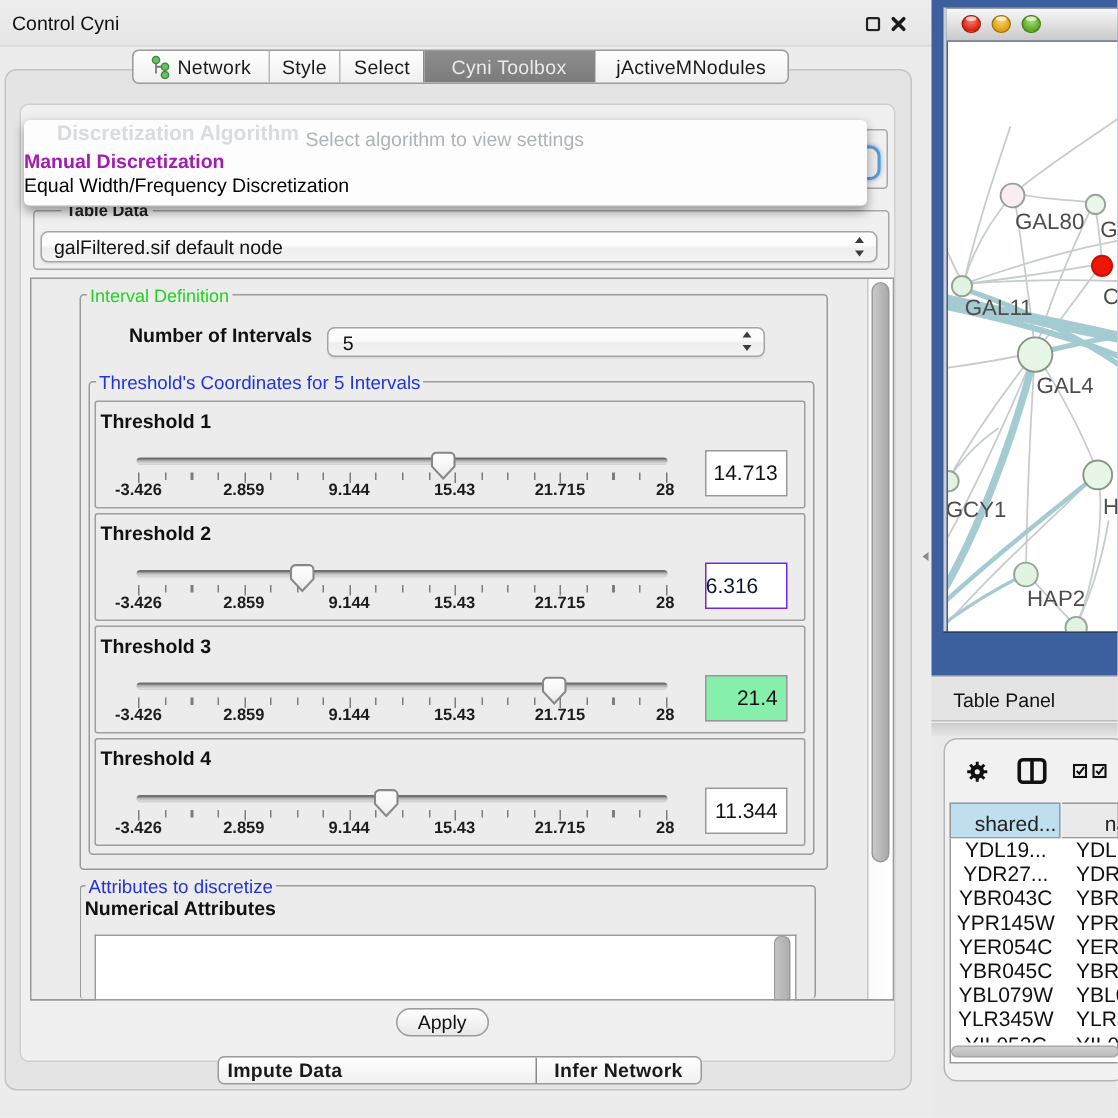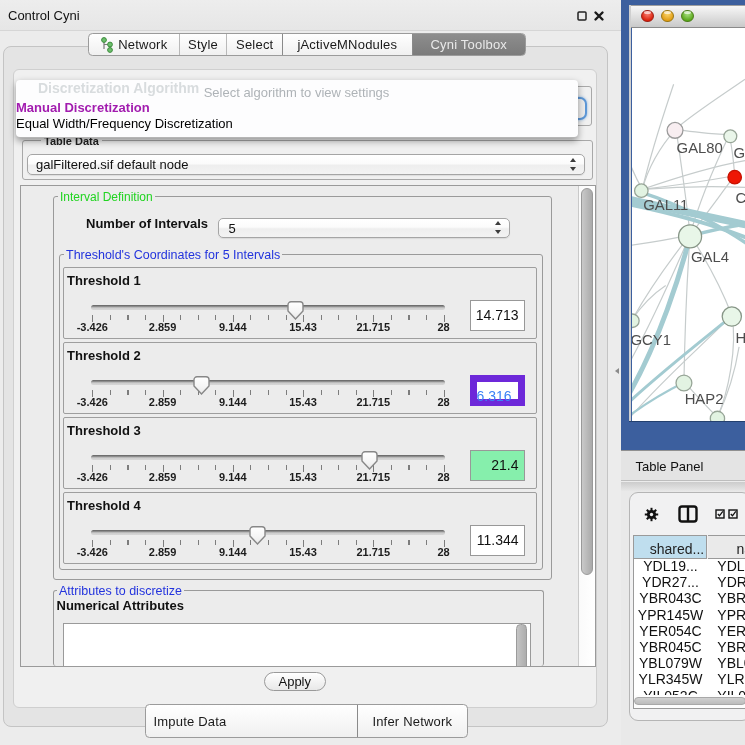--- a/index.html
+++ b/index.html
@@ -20,22 +20,22 @@
 <div class="a" style="left:13px;top:69px;width:584px;height:639px;background:#f0f0f0;border:1px solid #cfcfcf;border-radius:6px;box-sizing:border-box;"></div>
 <div class="a" style="left:88px;top:33px;width:438px;height:22.5px;border:1px solid #9b9b9b;border-radius:4.5px;background:linear-gradient(#ffffff,#f0f0f0);box-sizing:border-box;overflow:hidden;display:flex;">
 <div style="width:90px;height:100%;display:flex;align-items:center;justify-content:center;color:#1a1a1a;font-size:13px;letter-spacing:0.2px;box-sizing:border-box;"><svg width="14" height="17" viewBox="0 0 14 17" style="margin-right:4px">
         <path d="M4 4 V13 M4 8.5 H10 M10 8.5 V13" stroke="#7a7a7a" stroke-width="1.2" fill="none"></path>
         <circle cx="4" cy="4" r="2.4" fill="#6cbf6c" stroke="#3d8b3d"></circle>
         <circle cx="10" cy="8.5" r="2.4" fill="#6cbf6c" stroke="#3d8b3d"></circle>
         <circle cx="10" cy="14" r="2.4" fill="#6cbf6c" stroke="#3d8b3d"></circle>
       </svg>Network</div>
 <div style="width:48px;height:100%;border-left:1px solid #b9b9b9;display:flex;align-items:center;justify-content:center;color:#1a1a1a;font-size:13px;letter-spacing:0.2px;box-sizing:border-box;">Style</div>
 <div style="width:56px;height:100%;border-left:1px solid #b9b9b9;display:flex;align-items:center;justify-content:center;color:#1a1a1a;font-size:13px;letter-spacing:0.2px;box-sizing:border-box;">Select</div>
+<div style="width:114px;height:100%;background:linear-gradient(#8d8d8d,#7b7b7b);border-left:1px solid #8a8a8a;display:flex;align-items:center;justify-content:center;color:#e9e9e9;font-size:13px;letter-spacing:0.2px;box-sizing:border-box;">Cyni Toolbox</div>
 <div style="width:130px;height:100%;border-left:1px solid #8a8a8a;display:flex;align-items:center;justify-content:center;color:#1a1a1a;font-size:13px;letter-spacing:0.2px;box-sizing:border-box;">jActiveMNodules</div>
-<div style="width:114px;height:100%;background:linear-gradient(#8d8d8d,#7b7b7b);border-left:1px solid #8a8a8a;display:flex;align-items:center;justify-content:center;color:#e9e9e9;font-size:13px;letter-spacing:0.2px;box-sizing:border-box;">Cyni Toolbox</div>
 </div>
 <div class="a" style="left:22px;top:86px;width:570px;height:40px;border:1px solid #a8a8a8;border-radius:3px;box-sizing:border-box;"></div>
 <div class="a" style="left:556px;top:97px;width:31px;height:23px;background:#ececec;border:2.8px solid #5d97d6;border-radius:7px;box-sizing:border-box;box-shadow:0 0 3px #86b2e0;"></div>
 <div class="a" style="left:22px;top:139.5px;width:570.5px;height:40px;border:1px solid #a8a8a8;border-radius:3px;box-sizing:border-box;"></div>
 <div class="txt" style="left:41px;top:136px;font-size:11px;font-weight:bold;color:#222;background:#f0f0f0;padding:0 3px;">Table Data</div>
 <div class="a" style="left:27px;top:154px;width:557.5px;height:21px;border:1px solid #a5a5a5;border-radius:5px;background:linear-gradient(#ffffff 0%,#fbfbfb 45%,#eeeeee 55%,#f3f3f3 100%);box-sizing:border-box;box-shadow:0 1px 1px rgba(0,0,0,0.08);"></div>
 <div class="txt" style="left:36px;top:158.4px;font-size:13px;color:#111;">galFiltered.sif default node</div>
 <div class="a" style="left:569.8px;top:157.7px;width:0;height:0;border-left:3.6px solid transparent;border-right:3.6px solid transparent;border-bottom:4.6px solid #3c3c3c;"></div>
 <div class="a" style="left:569.8px;top:166.7px;width:0;height:0;border-left:3.6px solid transparent;border-right:3.6px solid transparent;border-top:4.6px solid #3c3c3c;"></div>
 <div class="a" style="left:15.5px;top:79.8px;width:562px;height:57px;background:#fdfdfe;border-radius:4px;box-shadow:0 3px 7px rgba(0,0,0,0.38);border-bottom:1px solid #b5b5b5;"></div>
@@ -129,21 +129,21 @@
 <svg class="a" style="left:192.6713294724114px;top:376px" width="17" height="19" viewBox="0 0 17 19">
     <defs>
       <linearGradient id="tg" x1="0" y1="0" x2="0" y2="1">
         <stop offset="0" stop-color="#ffffff"></stop>
         <stop offset="0.6" stop-color="#f4f4f4"></stop>
         <stop offset="1" stop-color="#e8e8e8"></stop>
       </linearGradient>
     </defs>
     <path d="M4 0.75 h9 a3 3 0 0 1 3 3 v6.2 L8.5 18 L1 9.95 v-6.2 a3 3 0 0 1 3 -3 z" fill="url(#tg)" stroke="#878787" stroke-width="1.4"></path>
   </svg>
-<div class="a" style="left:469.5px;top:375px;width:55px;height:31px;border:7px solid #6d28d9;background:#fff;box-sizing:border-box;font-size:14px;color:#3b82f6;text-align:right;line-height:29px;padding-right:21px;">6.316</div>
+<div class="a" style="left:469.5px;top:375px;width:55px;height:31px;border:1px solid #6d28d9;background:#fff;box-sizing:border-box;font-size:14px;color:#0f172a;text-align:right;line-height:29px;padding-right:21px;">6.316</div>
 <div class="a" style="left:63px;top:417px;width:474px;height:71.5px;border:1px solid #9e9e9e;border-radius:2px;box-sizing:border-box;"></div>
 <div class="txt" style="left:67px;top:423.7px;font-size:13px;font-weight:bold;color:#111;">Threshold 3</div>
 <div class="a" style="left:90.8px;top:454.5px;width:354.2px;height:5.5px;border-radius:3px;background:linear-gradient(#6e6e6e 0 18%,#b5b5b5 45%,#dadada 80%,#cfcfcf);box-sizing:border-box;"></div>
 <div class="a" style="left:92.3px;top:465.3px;width:1.2px;height:6.5px;background:#7d7d7d;"></div>
 <div class="a" style="left:109.9px;top:465.3px;width:1.2px;height:5px;background:#7d7d7d;"></div>
 <div class="a" style="left:127.4px;top:465.3px;width:1.2px;height:5px;background:#7d7d7d;"></div>
 <div class="a" style="left:145.0px;top:465.3px;width:1.2px;height:5px;background:#7d7d7d;"></div>
 <div class="a" style="left:162.5px;top:465.3px;width:1.2px;height:6.5px;background:#7d7d7d;"></div>
 <div class="a" style="left:180.1px;top:465.3px;width:1.2px;height:5px;background:#7d7d7d;"></div>
 <div class="a" style="left:197.7px;top:465.3px;width:1.2px;height:5px;background:#7d7d7d;"></div>
@@ -220,21 +220,21 @@
   </svg>
 <div class="a" style="left:469.5px;top:525px;width:55px;height:31px;border:1px solid #989898;background:#fff;box-sizing:border-box;font-size:14px;color:#111;text-align:right;line-height:29px;padding-right:5px;">11.344</div>
 <div class="a" style="left:52.5px;top:590px;width:491px;height:76px;border:1px solid #9a9a9a;border-radius:3px;box-sizing:border-box;border-bottom:none;"></div>
 <div class="txt" style="left:57px;top:585px;font-size:12.5px;color:#2233dd;background:#ececec;padding:0 2px;">Attributes to discretize</div>
 <div class="txt" style="left:56.5px;top:599.2px;font-size:13px;font-weight:bold;color:#111;">Numerical Attributes</div>
 <div class="a" style="left:62.8px;top:622.8px;width:468.5px;height:44.2px;border:1px solid #9a9a9a;border-bottom:none;background:#fff;box-sizing:border-box;overflow:hidden;">
     <div style="position:absolute;right:3.5px;top:0.5px;width:9px;height:60px;background:linear-gradient(to right,#c5c5c5,#adadad);border:1px solid #9b9b9b;border-radius:4.5px;"></div>
   </div>
 <div class="a" style="left:19.5px;top:666px;width:576px;height:1px;background:#9a9a9a;"></div>
 <div class="a" style="left:264px;top:671.5px;width:61.5px;height:19.5px;border:1px solid #9a9a9a;border-radius:10px;background:linear-gradient(#ffffff,#e8e8e8);box-sizing:border-box;text-align:center;font-size:13px;color:#111;line-height:18px;">Apply</div>
-<div class="a" style="left:144.5px;top:704px;width:323.5px;height:34px;border:1px solid #9b9b9b;border-radius:4.5px;background:linear-gradient(#ffffff,#f0f0f0);box-sizing:border-box;overflow:hidden;display:flex;">
+<div class="a" style="left:144.5px;top:704px;width:323.5px;height:19px;border:1px solid #9b9b9b;border-radius:4.5px;background:linear-gradient(#ffffff,#f0f0f0);box-sizing:border-box;overflow:hidden;display:flex;font-weight:bold;">
 <div style="width:89.5px;height:100%;display:flex;align-items:center;justify-content:center;color:#1a1a1a;font-size:13px;letter-spacing:0.2px;box-sizing:border-box;">Impute Data</div>
 <div style="width:123px;height:100%;background:linear-gradient(#8d8d8d,#7b7b7b);border-left:1px solid #8a8a8a;display:flex;align-items:center;justify-content:center;color:#e9e9e9;font-size:13px;letter-spacing:0.2px;box-sizing:border-box;margin-top:33px;">Discretize Data</div>
 <div style="width:111px;height:100%;border-left:1px solid #8a8a8a;display:flex;align-items:center;justify-content:center;color:#1a1a1a;font-size:13px;letter-spacing:0.2px;box-sizing:border-box;">Infer Network</div>
 </div>
 <div class="a" style="left:614.5px;top:367.5px;width:0;height:0;border-top:3px solid transparent;border-bottom:3px solid transparent;border-right:4px solid #8a8a8a;"></div>
 <div class="a" style="left:621px;top:0px;width:124px;height:450px;background:#3c5f9e;"></div>
 <div class="a" style="left:629px;top:4.5px;width:2px;height:416px;background:#cfcfcf;"></div>
 <div class="a" style="left:631px;top:4.5px;width:114px;height:23px;background:linear-gradient(#f7f7f7,#c9c9c9);border-top:1px solid #9f9f9f;border-bottom:1px solid #8a8a8a;box-sizing:border-box;"></div>
 <div class="a" style="left:641.1px;top:9.6px;width:12.8px;height:12.8px;border-radius:50%;background:radial-gradient(circle at 50% 30%, #f97e72, #d91e08 75%);border:1px solid #9c2018;box-sizing:border-box;"></div>
 <div class="a" style="left:644.0px;top:10.6px;width:7px;height:3.4px;border-radius:50%;background:rgba(255,255,255,0.65);"></div>

